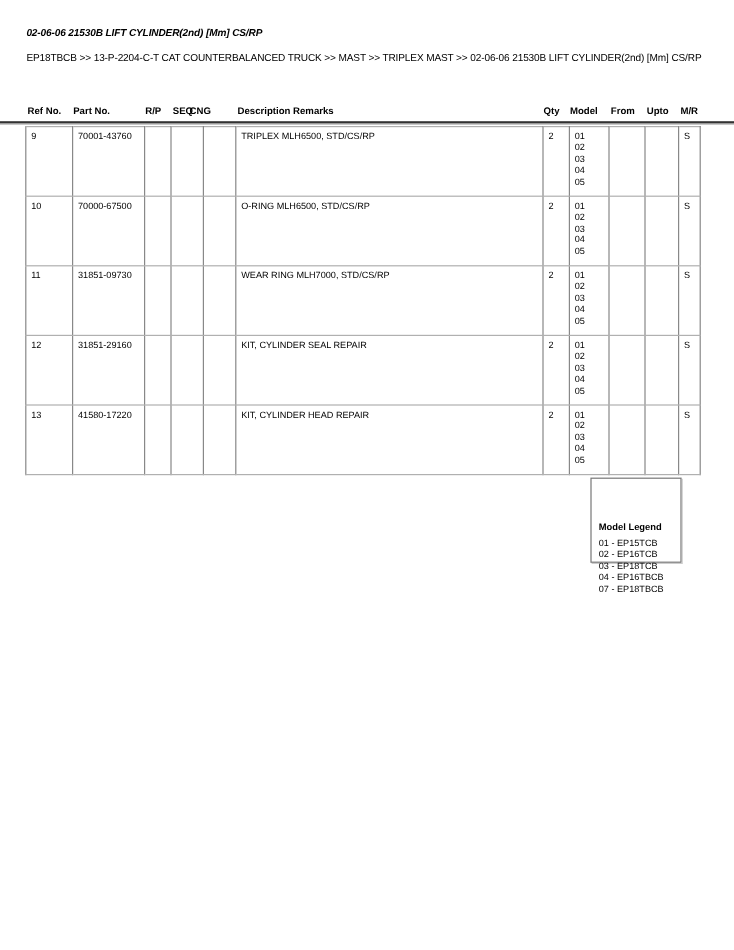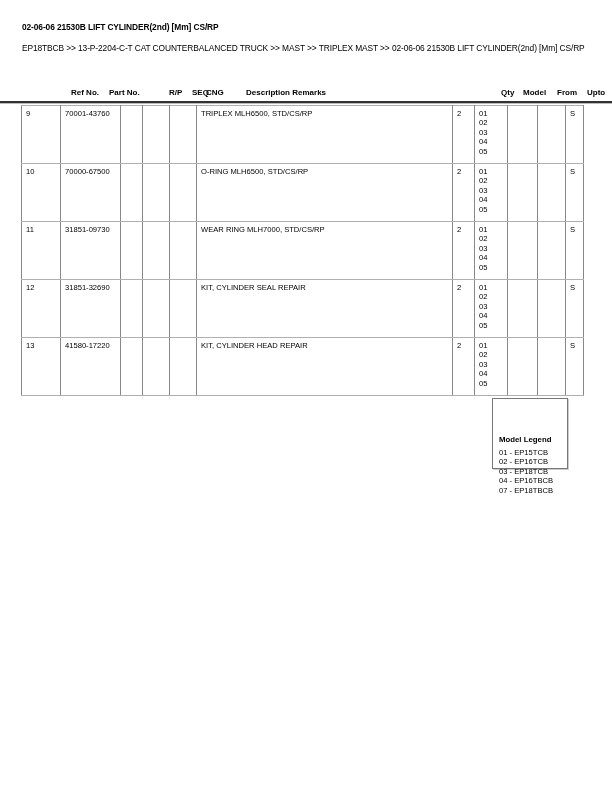--- a/index.html
+++ b/index.html
@@ -2,31 +2,31 @@
 <html><head>
 <meta charset="utf-8">
 <style>
   html, body { margin: 0; padding: 0; background: #ffffff; }
   body {
     width: 612px; height: 792px; position: relative; overflow: hidden;
     font-family: "Liberation Sans", sans-serif; color: #000;
   }
   .title {
     position: absolute; left: 22px; top: 22px;
-    font-size: 8.4px; font-weight: bold; letter-spacing: -0.1px;
+    font-size: 8.4px; font-weight: bold; letter-spacing: -0.1px; font-style: italic;
   }
   .breadcrumb {
     position: absolute; left: 22px; top: 43px; width: 580px;
     font-size: 8.4px; font-weight: normal; line-height: 11px; letter-spacing: -0.1px;
   }
   .header-row {
     position: absolute; left: 0; top: 88px; width: 612px; height: 12px;
     font-size: 8px; font-weight: bold;
   }
-  .header-row span { position: absolute; top: 0; white-space: nowrap; margin-left: 48px; }
+  .header-row span { position: absolute; top: 0; white-space: nowrap; }
   .header-line {
     position: absolute; left: 0; top: 101px; width: 612px; height: 2px;
     background: #333;
   }
   .header-line2 {
     position: absolute; left: 0; top: 103px; width: 612px; height: 1px;
     background: #bbb;
   }
   table.parts {
     position: absolute; left: 21px; top: 105px;
@@ -135,21 +135,21 @@
           <div>03</div>
           <div>04</div>
           <div>05</div>
         </td>
     <td></td>
     <td></td>
     <td>S</td>
   </tr>
       <tr>
     <td>12</td>
-    <td>31851-32690</td>
+    <td>31851-29160</td>
     <td></td>
     <td></td>
     <td></td>
     <td>KIT, CYLINDER SEAL REPAIR</td>
     <td>2</td>
     <td>
           <div>01</div>
           <div>02</div>
           <div>03</div>
           <div>04</div>

